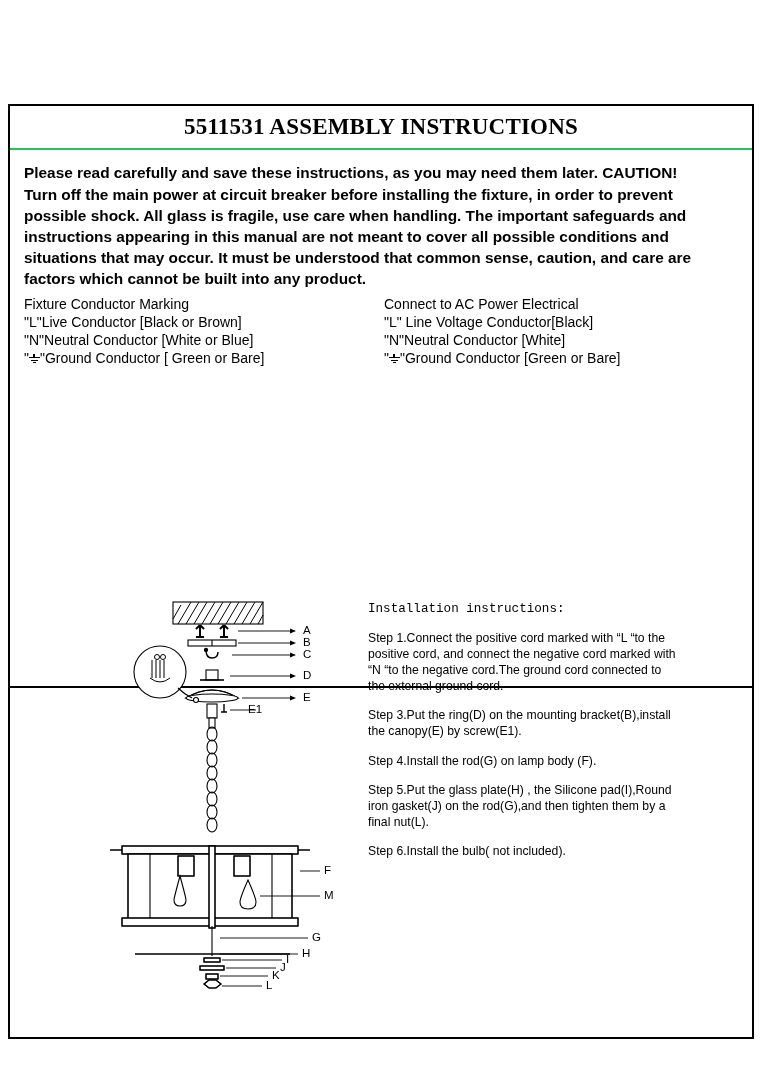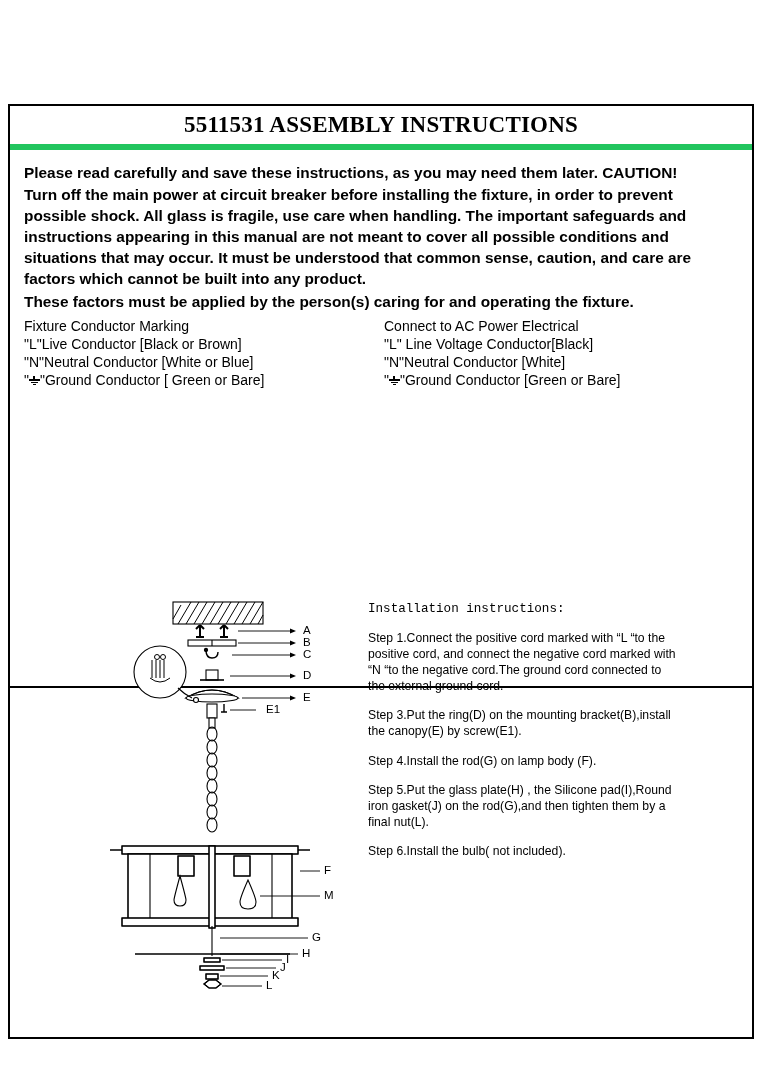--- a/index.html
+++ b/index.html
@@ -29,21 +29,21 @@
     width: 746px;
     height: 935px;
     border: 2px solid #000;
     box-sizing: border-box;
   }
   .title-bar {
     position: absolute;
     left: 0; top: 0;
     width: 100%;
     height: 44px;
-    border-bottom: 6px solid #22c55e;
+    border-bottom: 2px solid #22c55e;
     box-sizing: border-box;
     display: flex;
     align-items: center;
     justify-content: center;
   }
   .doc-title {
     font-size: 23px;
     font-weight: bold;
     letter-spacing: 0.2px;
     font-family: "Liberation Serif", serif;
@@ -148,21 +148,20 @@
 
   <div class="doc-frame">
 
     <div class="title-bar">
       <div class="doc-title">5511531 ASSEMBLY INSTRUCTIONS</div>
     </div>
 
     <div class="text-block">
       <p class="para">Please read carefully and save these instructions, as you may need them later. CAUTION!</p>
       <p class="para">Turn off the main power at circuit breaker before installing the fixture, in order to prevent possible shock. All glass is fragile, use care when handling.  The important safeguards and instructions appearing in this manual are not meant to cover all possible conditions and situations that may occur.  It must be understood that common sense, caution, and care are factors which cannot be built into any product.</p>
-      <p class="para">These factors must be applied by the person(s) caring for and operating the fixture.</p>
 
       <table class="tbl">
         <tbody>
             <tr>
           <td class="col1">Fixture Conductor Marking</td>
           <td>Connect to AC Power Electrical</td>
         </tr>
         <tr>
           <td class="col1">"L"Live Conductor [Black or Brown]</td>
           <td>"L" Line Voltage Conductor[Black]</td>
@@ -305,21 +304,21 @@
             </g>
           </g>
         </svg>
 
         <div class="labels">
           <span style="left:293px; top:36px;">A</span>
           <span style="left:293px; top:48px;">B</span>
           <span style="left:293px; top:60px;">C</span>
           <span style="left:293px; top:81px;">D</span>
           <span style="left:293px; top:103px;">E</span>
-          <span style="left:256px; top:115px;">E1</span>
+          <span style="left:238px; top:115px;">E1</span>
           <span style="left:314px; top:276px;">F</span>
           <span style="left:314px; top:301px;">M</span>
           <span style="left:302px; top:343px;">G</span>
           <span style="left:292px; top:359px;">H</span>
           <span style="left:276px; top:365px;">I</span>
           <span style="left:270px; top:373px;">J</span>
           <span style="left:262px; top:381px;">K</span>
           <span style="left:256px; top:391px;">L</span>
         </div>
       </div>

